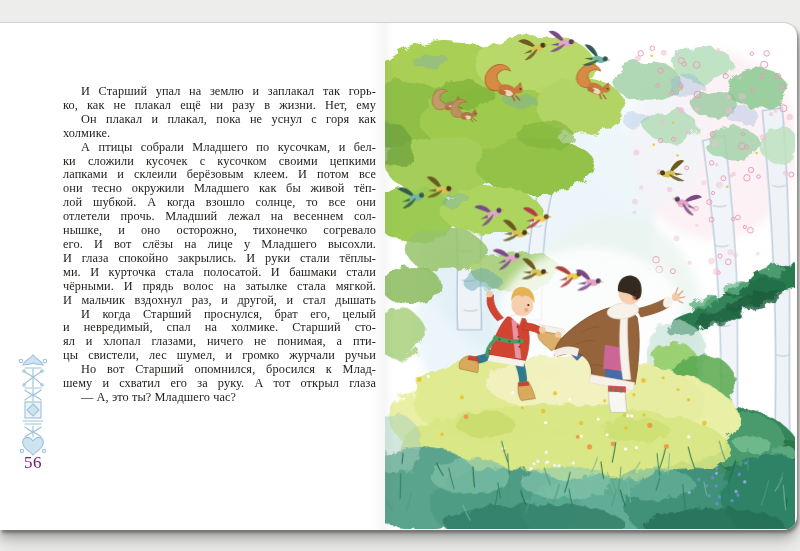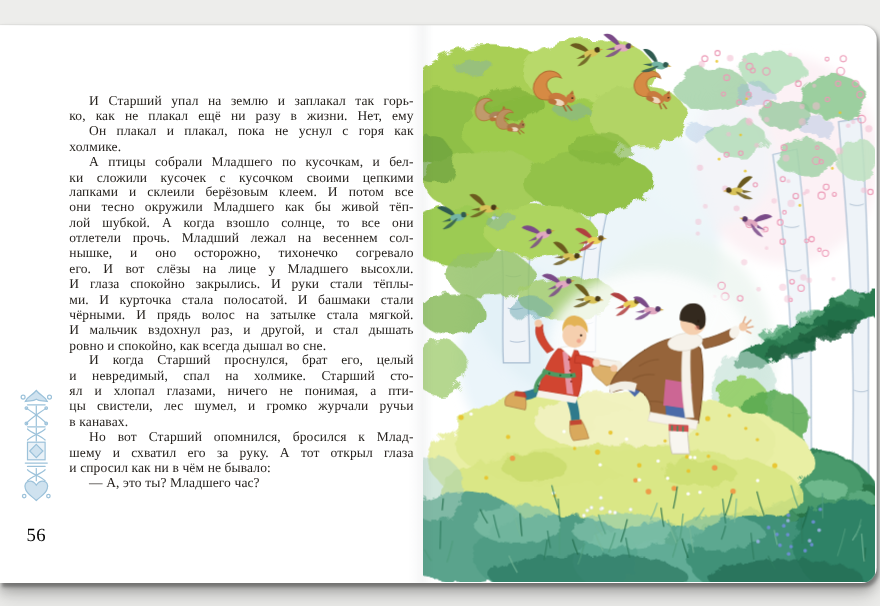--- a/index.html
+++ b/index.html
@@ -28,21 +28,21 @@
     position:absolute;left:63px;top:62px;width:313px;
     font-size:12.3px;line-height:13.9px;color:#26221e;
     letter-spacing:.1px;
   }
   .story-text .line{text-align:justify;text-align-last:justify;white-space:normal;}
   .story-text .line.plast{text-align-last:left;}
   .story-text .line.first{padding-left:18px;}
   .margin-ornament{position:absolute;left:15px;top:330px;width:36px;height:104px;}
   .page-number{
     position:absolute;left:0;top:430px;width:66px;
-    text-align:center;font-size:17px;color:#000000;letter-spacing:.5px;margin-top:24px;
+    text-align:center;font-size:17px;color:#701a75;letter-spacing:.5px;
   }
   .illu{position:absolute;left:0;top:3px;width:410px;height:503px;}
 </style>
 </head>
 <body>
 
 <div class="book-spread">
 
   <div class="left-page">
     <div class="story-text" id="story-text">
@@ -55,29 +55,26 @@
         <div class="line">лапками и склеили берёзовым клеем. И потом все</div>
         <div class="line">они тесно окружили Младшего как бы живой тёп-</div>
         <div class="line">лой шубкой. А когда взошло солнце, то все они</div>
         <div class="line">отлетели прочь. Младший лежал на весеннем сол-</div>
         <div class="line">нышке, и оно осторожно, тихонечко согревало</div>
         <div class="line">его. И вот слёзы на лице у Младшего высохли.</div>
         <div class="line">И глаза спокойно закрылись. И руки стали тёплы-</div>
         <div class="line">ми. И курточка стала полосатой. И башмаки стали</div>
         <div class="line">чёрными. И прядь волос на затылке стала мягкой.</div>
         <div class="line">И мальчик вздохнул раз, и другой, и стал дышать</div>
-        <div class="line plast">ровно и спокойно, как всегда дышал во сне.</div>
         <div class="line first">И когда Старший проснулся, брат его, целый</div>
         <div class="line">и невредимый, спал на холмике. Старший сто-</div>
         <div class="line">ял и хлопал глазами, ничего не понимая, а пти-</div>
         <div class="line">цы свистели, лес шумел, и громко журчали ручьи</div>
-        <div class="line plast">в канавах.</div>
         <div class="line first">Но вот Старший опомнился, бросился к Млад-</div>
         <div class="line">шему и схватил его за руку. А тот открыл глаза</div>
-        <div class="line plast">и спросил как ни в чём не бывало:</div>
         <div class="line first plast">— А, это ты? Младшего час?</div>
       </div>
 
     <svg class="margin-ornament" viewBox="0 0 36 104" xmlns="http://www.w3.org/2000/svg">
       <g stroke="#9cc2da" fill="none" stroke-width="1.1" stroke-linecap="round">
         <path d="M18,2 C14,7 10,7 8,12 C12,11 15,12 18,10 C21,12 24,11 28,12 C26,7 22,7 18,2 Z" fill="#cfe2ef"></path>
         <circle cx="6" cy="8" r="1.8"></circle>
           <circle cx="30" cy="8" r="1.8"></circle>
         <path d="M10,15 H26"></path>
         <path d="M18,16 V34"></path>

